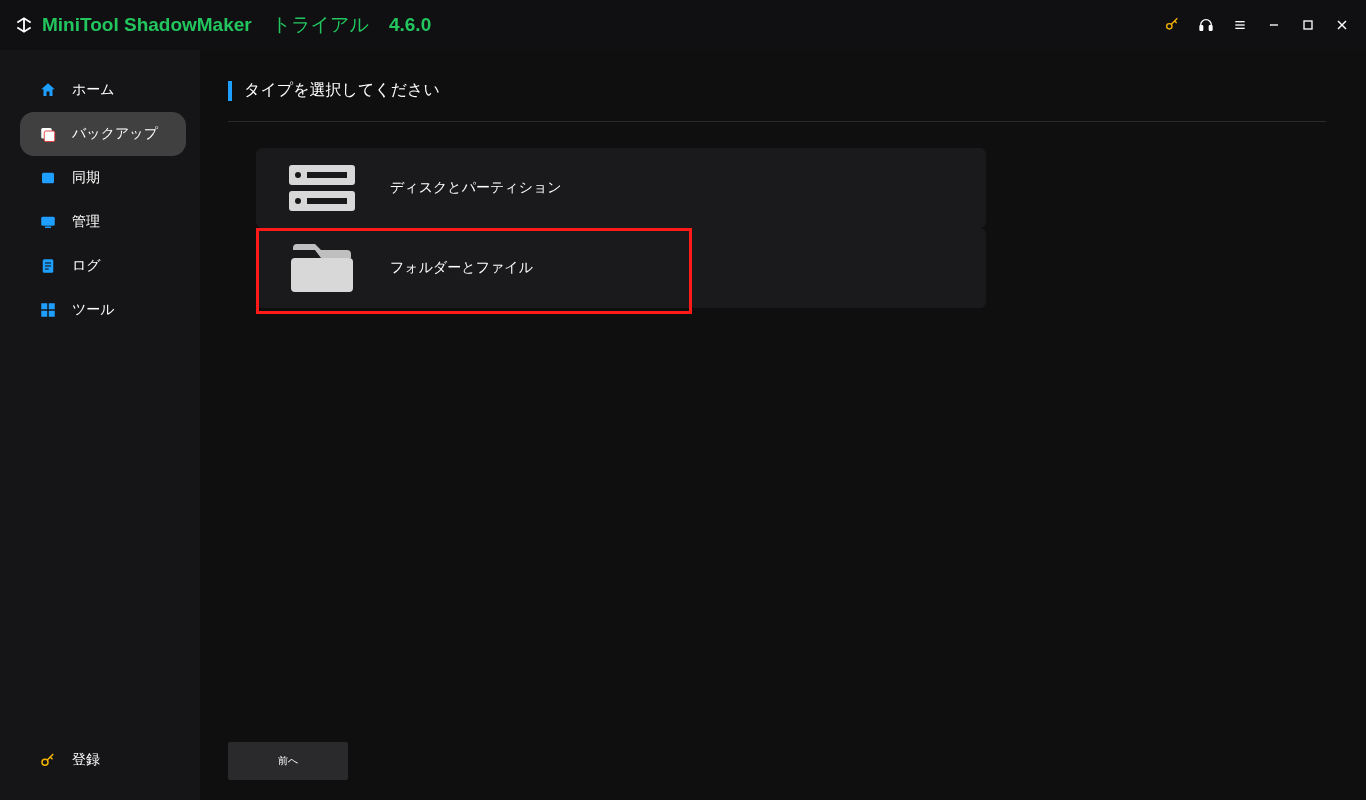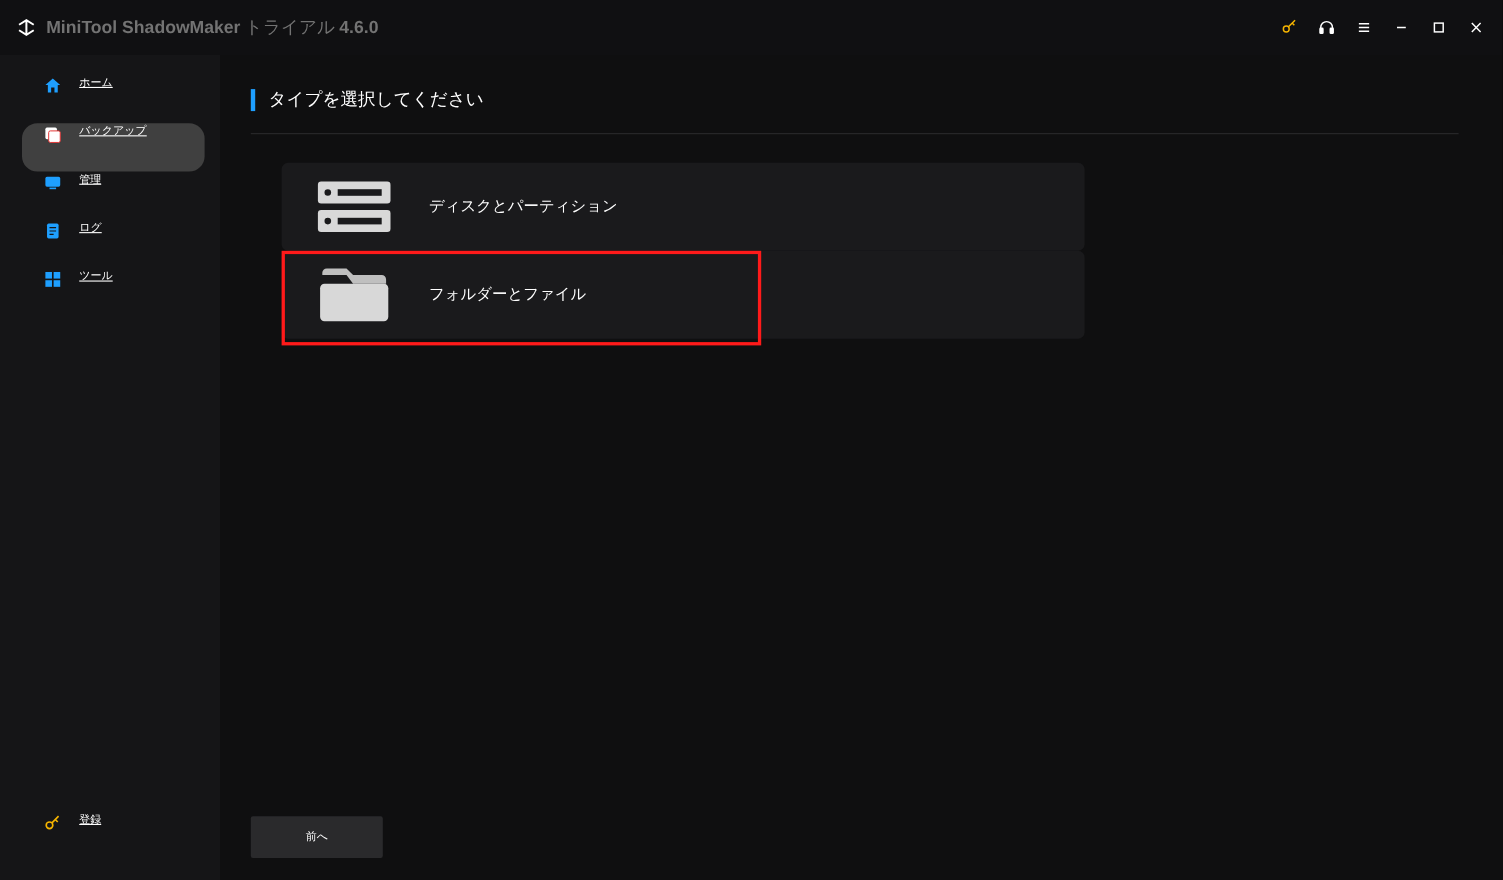--- a/index.html
+++ b/index.html
@@ -1,37 +1,37 @@
 <!DOCTYPE html>
 <html><head>
 <meta charset="utf-8">
 <style>
 * { margin: 0; padding: 0; box-sizing: border-box; font-family: "Segoe UI", "Meiryo", sans-serif; }
 body { width: 1366px; height: 800px; background: #0a0a0a; color: #e6e6e6; overflow: hidden; }
 
 
 .titlebar { height: 50px; display: flex; align-items: center; justify-content: space-between; padding: 0 12px 0 14px; background: #101012; }
 .titlebar-left { display: flex; align-items: center; gap: 8px; }
-.title-text { font-size: 16px; font-weight: 600; color: #737373; display: flex; gap: 4px; align-items: baseline;}
+.title-text { font-size: 19px; font-weight: 600; color: #22c55e; display: flex; gap: 20px; align-items: baseline;}
 .title-text .trial { font-weight: 400; }
 .title-text .version { font-weight: 600; }
 .titlebar-right { display: flex; align-items: center; gap: 10px; }
 .tb-btn { width: 24px; height: 24px; display: flex; align-items: center; justify-content: center; cursor: pointer; }
 .tb-btn svg { width: 16px; height: 16px; }
 
 
 .body { display: flex; height: 750px; }
 
 
 .sidebar { width: 200px; background: #151517; display: flex; flex-direction: column; padding-top: 18px; }
 .sidebar-main { flex: 1; }
 .sidebar-bottom { padding-bottom: 18px; }
 
 
-.sidebar .sb-row { margin: 0 14px 0 20px; border-radius: 4px; height: 44px; display:flex; gap:14px; padding-left:18px; cursor:pointer; font-size:10px; color:#fff;text-decoration:underline;}
+.sidebar .sb-row { margin: 0 14px 0 20px; border-radius: 4px; height: 44px; display:flex; align-items:center; gap:14px; padding-left:18px; cursor:pointer; font-size:14px; color:#fff;}
 .sidebar .sb-row.active { background:#404040;border-radius:14px; }
 .sidebar .sb-row .icon { width:20px; height:20px; display:flex; align-items:center; justify-content:center;}
 
 
 .main { flex: 1; background: #0f0f10; padding: 30px 40px 20px 28px; display:flex; flex-direction:column; }
 .page-title-row { display:flex; align-items:center; gap:12px; margin-bottom: 26px; border-bottom: 1px solid #2a2a2c; padding-bottom: 20px;}
 .title-bar-accent { width: 4px; height: 20px; background: #1e9fff; }
 .page-title { font-size: 16px; color: #fff; font-weight:500;}
 
 .options { display:flex; flex-direction:column; padding-left: 28px;}
@@ -114,20 +114,28 @@
         <span>ホーム</span>
       </div>
       <div class="sb-row active">
         <span class="icon">
           <svg width="18" height="18" viewBox="0 0 24 24" fill="#fff">
               <rect x="3" y="4" width="14" height="14" rx="2"></rect>
               <rect x="7" y="8" width="14" height="14" rx="2" fill="#fff" stroke="#e53737" stroke-width="1.2"></rect>
             </svg>
         </span>
         <span>バックアップ</span>
+      </div>
+      <div class="sb-row">
+        <span class="icon">
+          <svg width="18" height="18" viewBox="0 0 24 24" fill="#1e9fff">
+              <rect x="4" y="5" width="16" height="14" rx="2"></rect>
+            </svg>
+        </span>
+        <span>同期</span>
       </div>
       <div class="sb-row">
         <span class="icon">
           <svg width="18" height="18" viewBox="0 0 24 24" fill="#1e9fff">
               <rect x="3" y="5" width="18" height="12" rx="2"></rect>
               <rect x="8" y="18" width="8" height="2"></rect>
             </svg>
         </span>
         <span>管理</span>
       </div>

